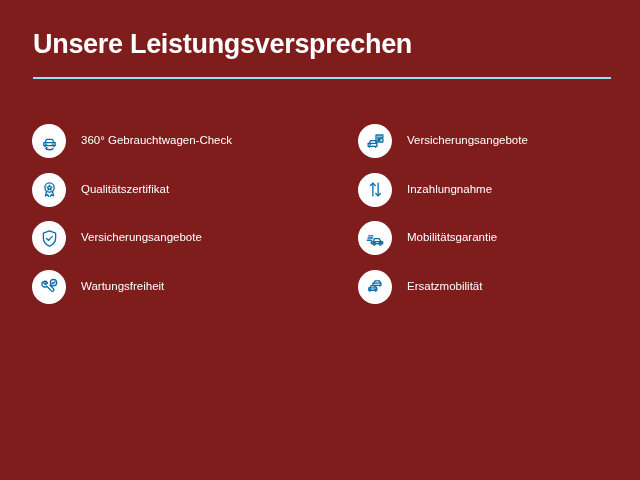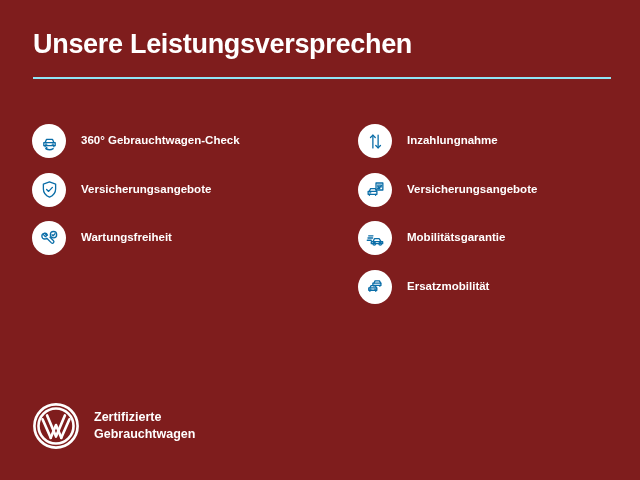--- a/index.html
+++ b/index.html
@@ -76,21 +76,21 @@
     justify-content: center;
   }
   .icon-circle svg {
     display: block;
     width: 21px;
     height: 21px;
   }
   .promise-label {
     margin-left: 15px;
     font-size: 11.5px;
-    font-weight: bold;
+    font-weight: normal;
     color: #ffffff;
     line-height: 1.2;
     white-space: nowrap;
   }
 
   
   #brand-lockup {
     position: absolute;
     left: 32px;
     top: 402px;
@@ -128,20 +128,31 @@
             <path d="M7 13.2l1.5-3.6h7L17 13.2"></path>
             <path d="M7 16.8v1.3M17 16.8v1.3"></path>
             <path d="M7.6 15h1.2M15.2 15h1.2"></path>
             <path d="M8.2 20.2a7.5 7.5 0 0 0 8 0"></path>
             <path d="M8.9 18.6l-1.1 1.6 1.7.9"></path>
           </svg>
         </span>
         <span class="promise-label">360° Gebrauchtwagen-Check</span>
       </div>
 
+      <div class="promise-item">
+        <span class="icon-circle">
+          <svg viewBox="0 0 24 24" fill="none" stroke="#0b6ea8" stroke-width="1.5" stroke-linecap="round" stroke-linejoin="round">
+            <circle cx="12" cy="9.8" r="5.3"></circle>
+            <path d="M12 7.2l.85 1.75 1.9.27-1.38 1.35.33 1.9L12 11.6l-1.7.87.33-1.9-1.38-1.35 1.9-.27z"></path>
+            <path d="M8.6 14.2l-1.3 5 2.6-1.3 1.2 2.1"></path>
+            <path d="M15.4 14.2l1.3 5-2.6-1.3-1.2 2.1"></path>
+          </svg>
+        </span>
+        <span class="promise-label">Qualitätszertifikat</span>
+      </div>
 
       <div class="promise-item">
         <span class="icon-circle">
           <svg viewBox="0 0 24 24" fill="none" stroke="#0b6ea8" stroke-width="1.5" stroke-linecap="round" stroke-linejoin="round">
             <path d="M12 3.4l7 2.4v5.6c0 4.3-2.9 7.6-7 9.2-4.1-1.6-7-4.9-7-9.2V5.8z"></path>
             <path d="M8.7 11.9l2.3 2.3 4.3-4.6"></path>
           </svg>
         </span>
         <span class="promise-label">Versicherungsangebote</span>
       </div>
@@ -156,51 +167,51 @@
           </svg>
         </span>
         <span class="promise-label">Wartungsfreiheit</span>
       </div>
 
 
     </div>
 
     <div class="column" id="column-right">
 
-
-      <div class="promise-item">
-        <span class="icon-circle">
-          <svg viewBox="0 0 24 24" fill="none" stroke="#0b6ea8" stroke-width="1.5" stroke-linecap="round" stroke-linejoin="round">
-            <path d="M9.0 19.3V4.8"></path>
-            <path d="M6.3 7.5L9.0 4.7l2.7 2.8"></path>
-            <path d="M15.0 4.7v14.5"></path>
-            <path d="M12.3 16.5l2.7 2.8 2.7-2.8"></path>
-          </svg>
-        </span>
-        <span class="promise-label">Inzahlungnahme</span>
-      </div>
 
       <div class="promise-item">
         <span class="icon-circle">
           <svg viewBox="0 0 24 24" fill="none" stroke="#0b6ea8" stroke-width="1.5" stroke-linecap="round" stroke-linejoin="round">
             <path d="M3.6 14.1h10v3.4h-10z"></path>
             <path d="M5.0 14.1l1.4-3.2h5.3l1.3 2.0"></path>
             <path d="M5.0 17.5v1.2M12.1 17.5v1.2"></path>
             <path d="M5.5 15.8h1.1"></path>
             <path d="M12.6 4.6h7.8v8.0h-7.8z"></path>
             <path d="M14.3 7.0h4.4M14.3 9.0h4.4M14.3 11.0h2.6"></path>
             <path d="M15.0 8.9l1.3 1.3 2.6-2.8"></path>
           </svg>
         </span>
         <span class="promise-label">Versicherungsangebote</span>
       </div>
 
       <div class="promise-item">
         <span class="icon-circle">
           <svg viewBox="0 0 24 24" fill="none" stroke="#0b6ea8" stroke-width="1.5" stroke-linecap="round" stroke-linejoin="round">
+            <path d="M9.0 19.3V4.8"></path>
+            <path d="M6.3 7.5L9.0 4.7l2.7 2.8"></path>
+            <path d="M15.0 4.7v14.5"></path>
+            <path d="M12.3 16.5l2.7 2.8 2.7-2.8"></path>
+          </svg>
+        </span>
+        <span class="promise-label">Inzahlungnahme</span>
+      </div>
+
+      <div class="promise-item">
+        <span class="icon-circle">
+          <svg viewBox="0 0 24 24" fill="none" stroke="#0b6ea8" stroke-width="1.5" stroke-linecap="round" stroke-linejoin="round">
             <path d="M7.2 15.6h13.0v2.3H7.2z"></path>
             <path d="M9.1 15.6l1.7-3.4h5.3l2.3 3.4"></path>
             <circle cx="10.6" cy="18.0" r="1.5"></circle>
             <circle cx="17.4" cy="18.0" r="1.5"></circle>
             <path d="M3.4 11.4h5.3M2.6 14.0h4.6M4.2 8.9h4.9"></path>
           </svg>
         </span>
         <span class="promise-label">Mobilitätsgarantie</span>
       </div>
 
@@ -215,28 +226,14 @@
             <path d="M5.6 16.3v1.1M12.3 16.3v1.1"></path>
             <path d="M5.9 14.9h1.0M11.0 14.9h1.0"></path>
           </svg>
         </span>
         <span class="promise-label">Ersatzmobilität</span>
       </div>
 
     </div>
   </div>
 
-  <div id="brand-lockup">
-    <svg id="vw-logo" viewBox="0 0 100 100" fill="none" stroke="#ffffff" stroke-width="5.5" stroke-linejoin="round" stroke-linecap="round">
-      <circle cx="50" cy="50" r="45"></circle>
-      <circle cx="50" cy="50" r="36.5"></circle>
-      <path d="M31.5 28.0 L50 72.0 L68.5 28.0"></path>
-      <path d="M39.0 74.5 L50 48.0 L61.0 74.5"></path>
-      <path d="M22.0 36.0 L39.0 74.5"></path>
-      <path d="M78.0 36.0 L61.0 74.5"></path>
-    </svg>
-    <div id="brand-text">
-      <div>Zertifizierte</div>
-      <div>Gebrauchtwagen</div>
-    </div>
-  </div>
 
 </div>
 
 </body></html>

